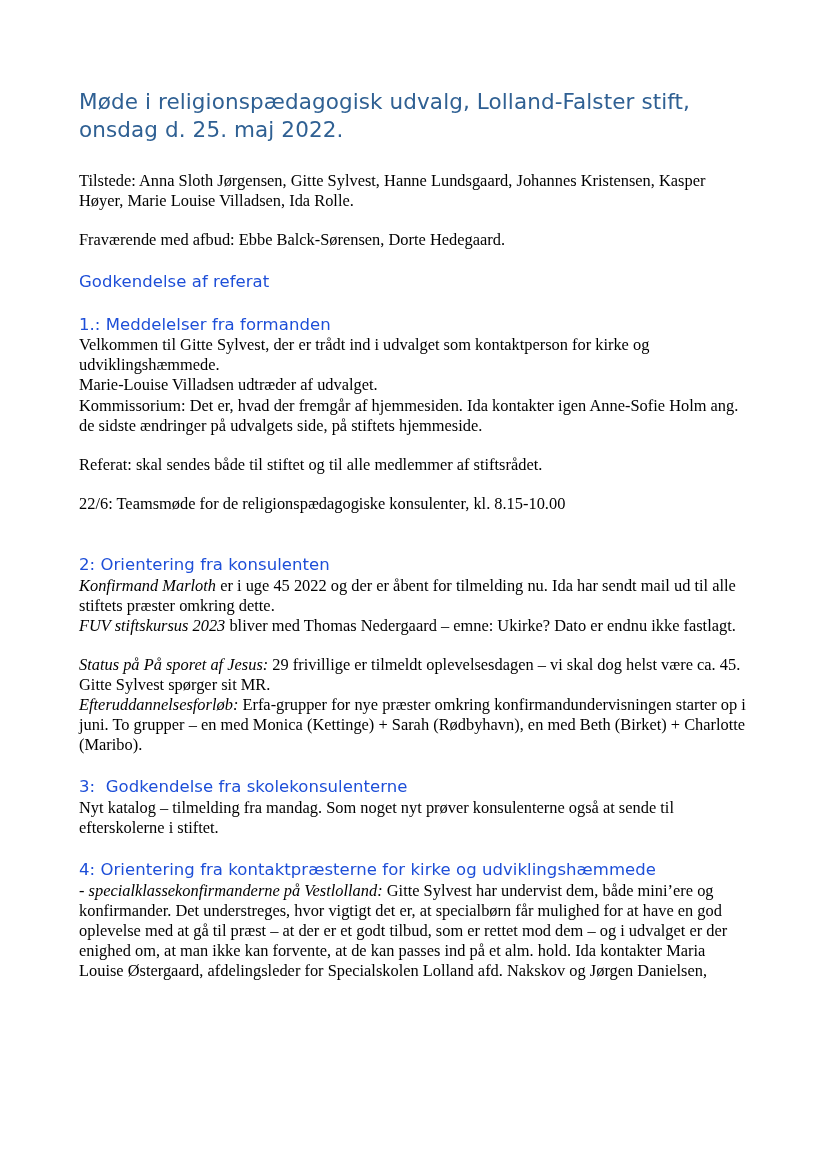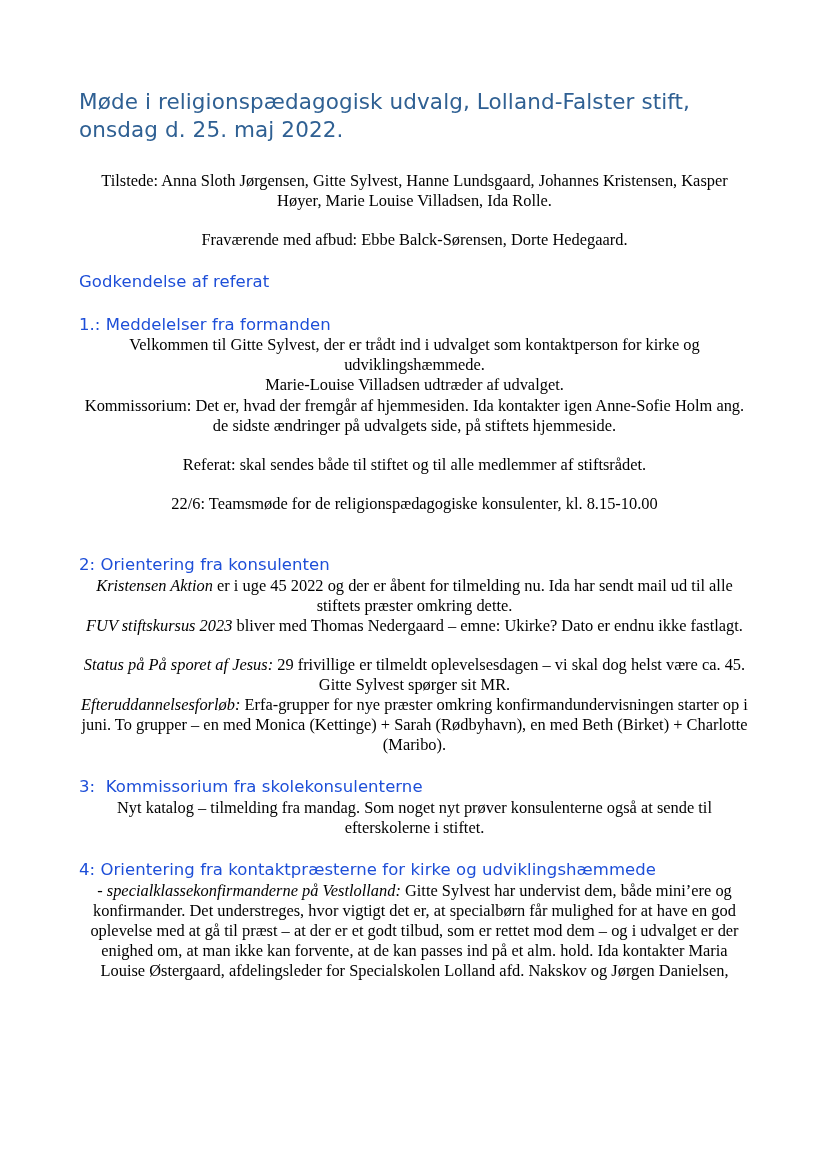--- a/index.html
+++ b/index.html
@@ -42,21 +42,21 @@
     margin: 0;
     padding: 0;
     letter-spacing: 0.05px;
     white-space: pre;
   }
   p.para {
     font-size: 16.4px;
     line-height: 1.225;
     margin: 0;
     padding: 0;
-    text-align: center;
+    text-align: left;
     color: #000000;
   }
   .gap-md { height: 19px; }
   .gap-lg { height: 22px; }
   i { font-style: italic; }
 </style>
 </head>
 <body>
 
 <div class="page">
@@ -87,31 +87,31 @@
   <div class="gap-md"></div>
 
   <p class="para">22/6: Teamsmøde for de religionspædagogiske konsulenter, kl. 8.15-10.00</p>
 
   <div class="gap-md"></div>
 
 
   <div class="gap-lg"></div>
 
   <h2 class="section-heading">2: Orientering fra konsulenten</h2>
-  <p class="para"><i>Kristensen Aktion</i><span> er i uge 45 2022 og der er åbent for tilmelding nu. Ida har sendt mail ud til alle stiftets præster omkring dette.</span></p>
+  <p class="para"><i>Konfirmand Marloth</i><span> er i uge 45 2022 og der er åbent for tilmelding nu. Ida har sendt mail ud til alle stiftets præster omkring dette.</span></p>
   <p class="para"><i>FUV stiftskursus 2023</i><span> bliver med Thomas Nedergaard – emne: Ukirke? Dato er endnu ikke fastlagt.</span></p>
 
   <div class="gap-md"></div>
 
   <p class="para"><i>Status på På sporet af Jesus:</i><span> 29 frivillige er tilmeldt oplevelsesdagen – vi skal dog helst være ca. 45. Gitte Sylvest spørger sit MR.</span></p>
   <p class="para"><i>Efteruddannelsesforløb:</i><span> Erfa-grupper for nye præster omkring konfirmandundervisningen starter op i juni. To grupper – en med Monica (Kettinge) + Sarah (Rødbyhavn), en med Beth (Birket) + Charlotte (Maribo).</span></p>
 
   <div class="gap-lg"></div>
 
-  <h2 class="section-heading">3:  Kommissorium fra skolekonsulenterne</h2>
+  <h2 class="section-heading">3:  Godkendelse fra skolekonsulenterne</h2>
   <p class="para">Nyt katalog – tilmelding fra mandag. Som noget nyt prøver konsulenterne også at sende til efterskolerne i stiftet.</p>
 
   <div class="gap-lg"></div>
 
   <h2 class="section-heading">4: Orientering fra kontaktpræsterne for kirke og udviklingshæmmede</h2>
   <p class="para"><span>- </span><i>specialklassekonfirmanderne på Vestlolland:</i><span> Gitte Sylvest har undervist dem, både mini’ere og konfirmander. Det understreges, hvor vigtigt det er, at specialbørn får mulighed for at have en god oplevelse med at gå til præst – at der er et godt tilbud, som er rettet mod dem – og i udvalget er der enighed om, at man ikke kan forvente, at de kan passes ind på et alm. hold. Ida kontakter Maria Louise Østergaard, afdelingsleder for Specialskolen Lolland afd. Nakskov og Jørgen Danielsen,</span></p>
 
 </div>
 
 </body></html>

